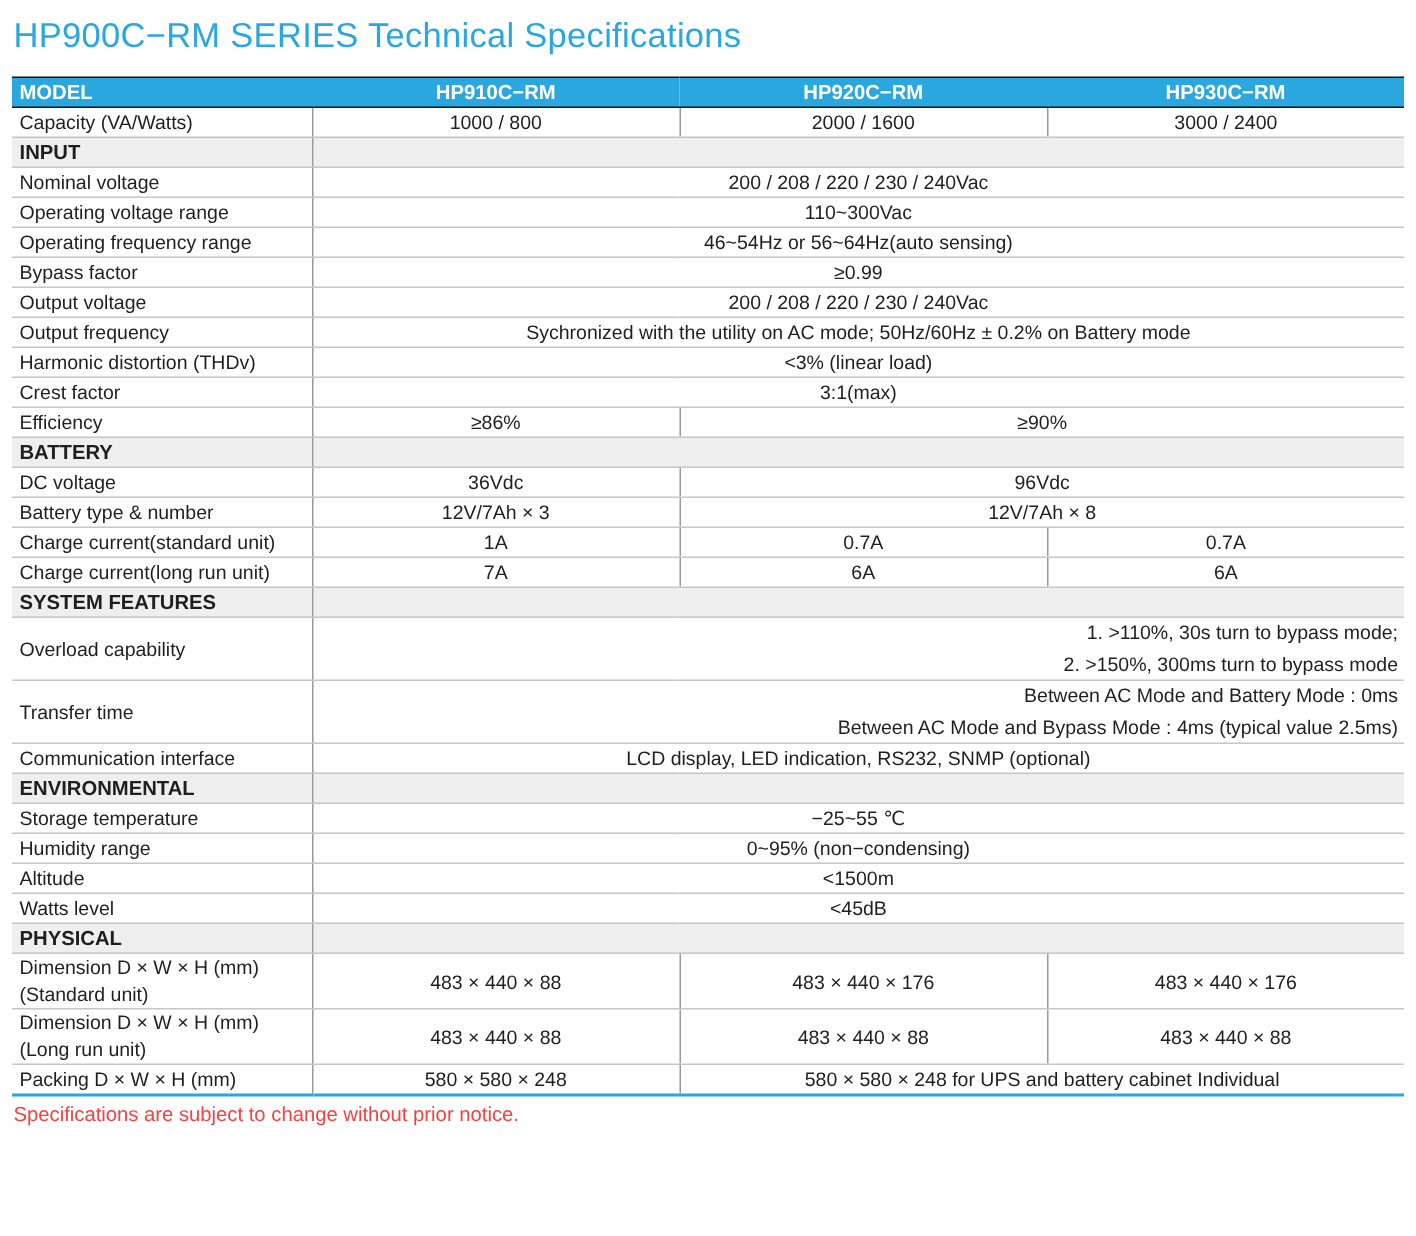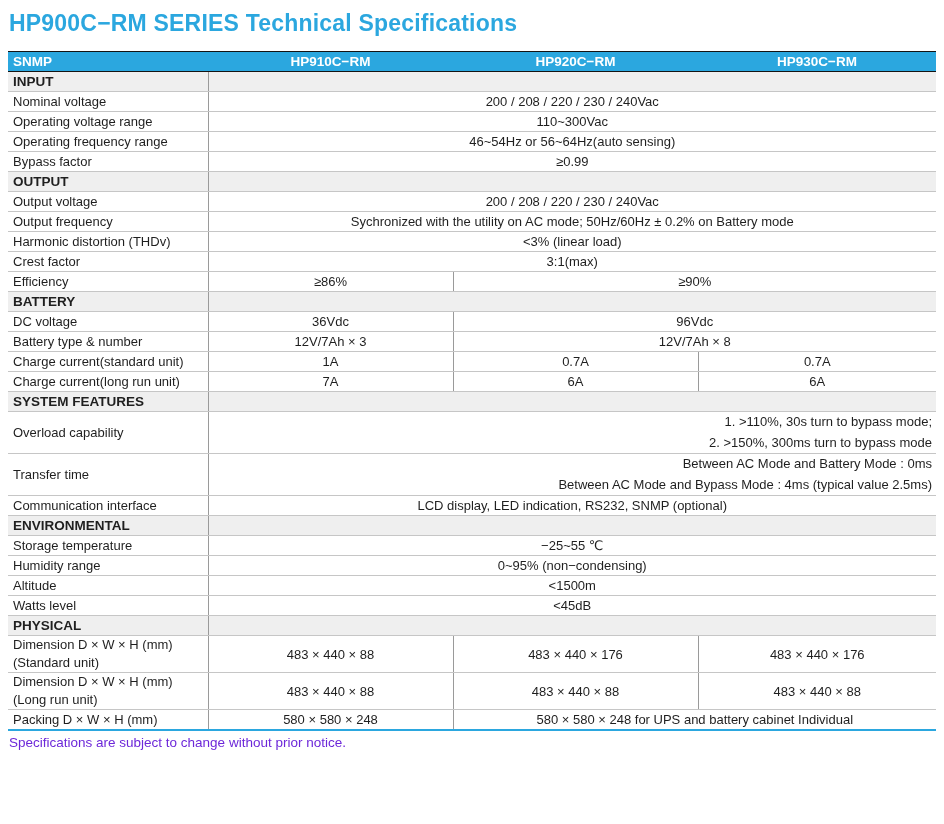--- a/index.html
+++ b/index.html
@@ -14,21 +14,21 @@
   html,body{margin:0;padding:0;background:#FFFFFF;}
   body{
     width:944px;height:824px;
     font-family:"Liberation Sans","DejaVu Sans",sans-serif;
     color:var(--text);
     padding:8px 8px 0 8px;
   }
   .page-title{
     color:var(--accent);
     font-size:23px;
-    font-weight:700;
+    font-weight:400;
     letter-spacing:.2px;
     margin:2px 0 14px 1px;
     white-space:nowrap;
   }
   table.specs{
     width:928px;
     border-collapse:collapse;
     table-layout:fixed;
     font-size:13px;
   }
@@ -67,68 +67,70 @@
   td.value div{line-height:20.5px;text-align:right;}
   tr.section td{
     background:var(--section-bg);
     font-weight:bold;
     font-size:13.5px;
   }
   tr.section td.rest{border-left:1px solid var(--vline);}
   tbody tr:last-child td{border-bottom:2px solid var(--accent);margin-top:40px;}
   .footer-note{
     font-size:13.5px;
-    color:#6d28d9;
+    color:#ef4444;
     margin:4px 0 0 1px;
   }
 </style>
 </head>
 <body>
 
 <h1 class="page-title">HP900C−RM SERIES Technical Specifications</h1>
 
 <table class="specs">
   <colgroup>
     <col class="c0">
       <col class="c1">
       <col class="c2">
       <col class="c3">
   </colgroup>
   <thead>
     <tr>
-        <th class="model">SNMP</th>
+        <th class="model">MODEL</th>
         <th class="model-col">HP910C−RM</th>
         <th class="model-col">HP920C−RM</th>
         <th class="model-col">HP930C−RM</th>
       </tr>
   </thead>
   <tbody>
+      <tr>
+        <td class="label">Capacity (VA/Watts)</td>
+        <td class="value" colspan="1">1000 / 800</td>
+        <td class="value" colspan="1">2000 / 1600</td>
+        <td class="value" colspan="1">3000 / 2400</td>
+      </tr>
       <tr class="section">
         <td class="label">INPUT</td>
         <td class="rest" colspan="3"></td>
       </tr>
       <tr>
         <td class="label">Nominal voltage</td>
         <td class="value" colspan="3">200 / 208 / 220 / 230 / 240Vac</td>
       </tr>
       <tr>
         <td class="label">Operating voltage range</td>
         <td class="value" colspan="3">110~300Vac</td>
       </tr>
       <tr>
         <td class="label">Operating frequency range</td>
         <td class="value" colspan="3">46~54Hz or 56~64Hz(auto sensing)</td>
       </tr>
       <tr>
         <td class="label">Bypass factor</td>
         <td class="value" colspan="3">≥0.99</td>
-      </tr>
-      <tr class="section">
-        <td class="label">OUTPUT</td>
-        <td class="rest" colspan="3"></td>
       </tr>
       <tr>
         <td class="label">Output voltage</td>
         <td class="value" colspan="3">200 / 208 / 220 / 230 / 240Vac</td>
       </tr>
       <tr>
         <td class="label">Output frequency</td>
         <td class="value" colspan="3">Sychronized with the utility on AC mode; 50Hz/60Hz ± 0.2% on Battery mode</td>
       </tr>
       <tr>

